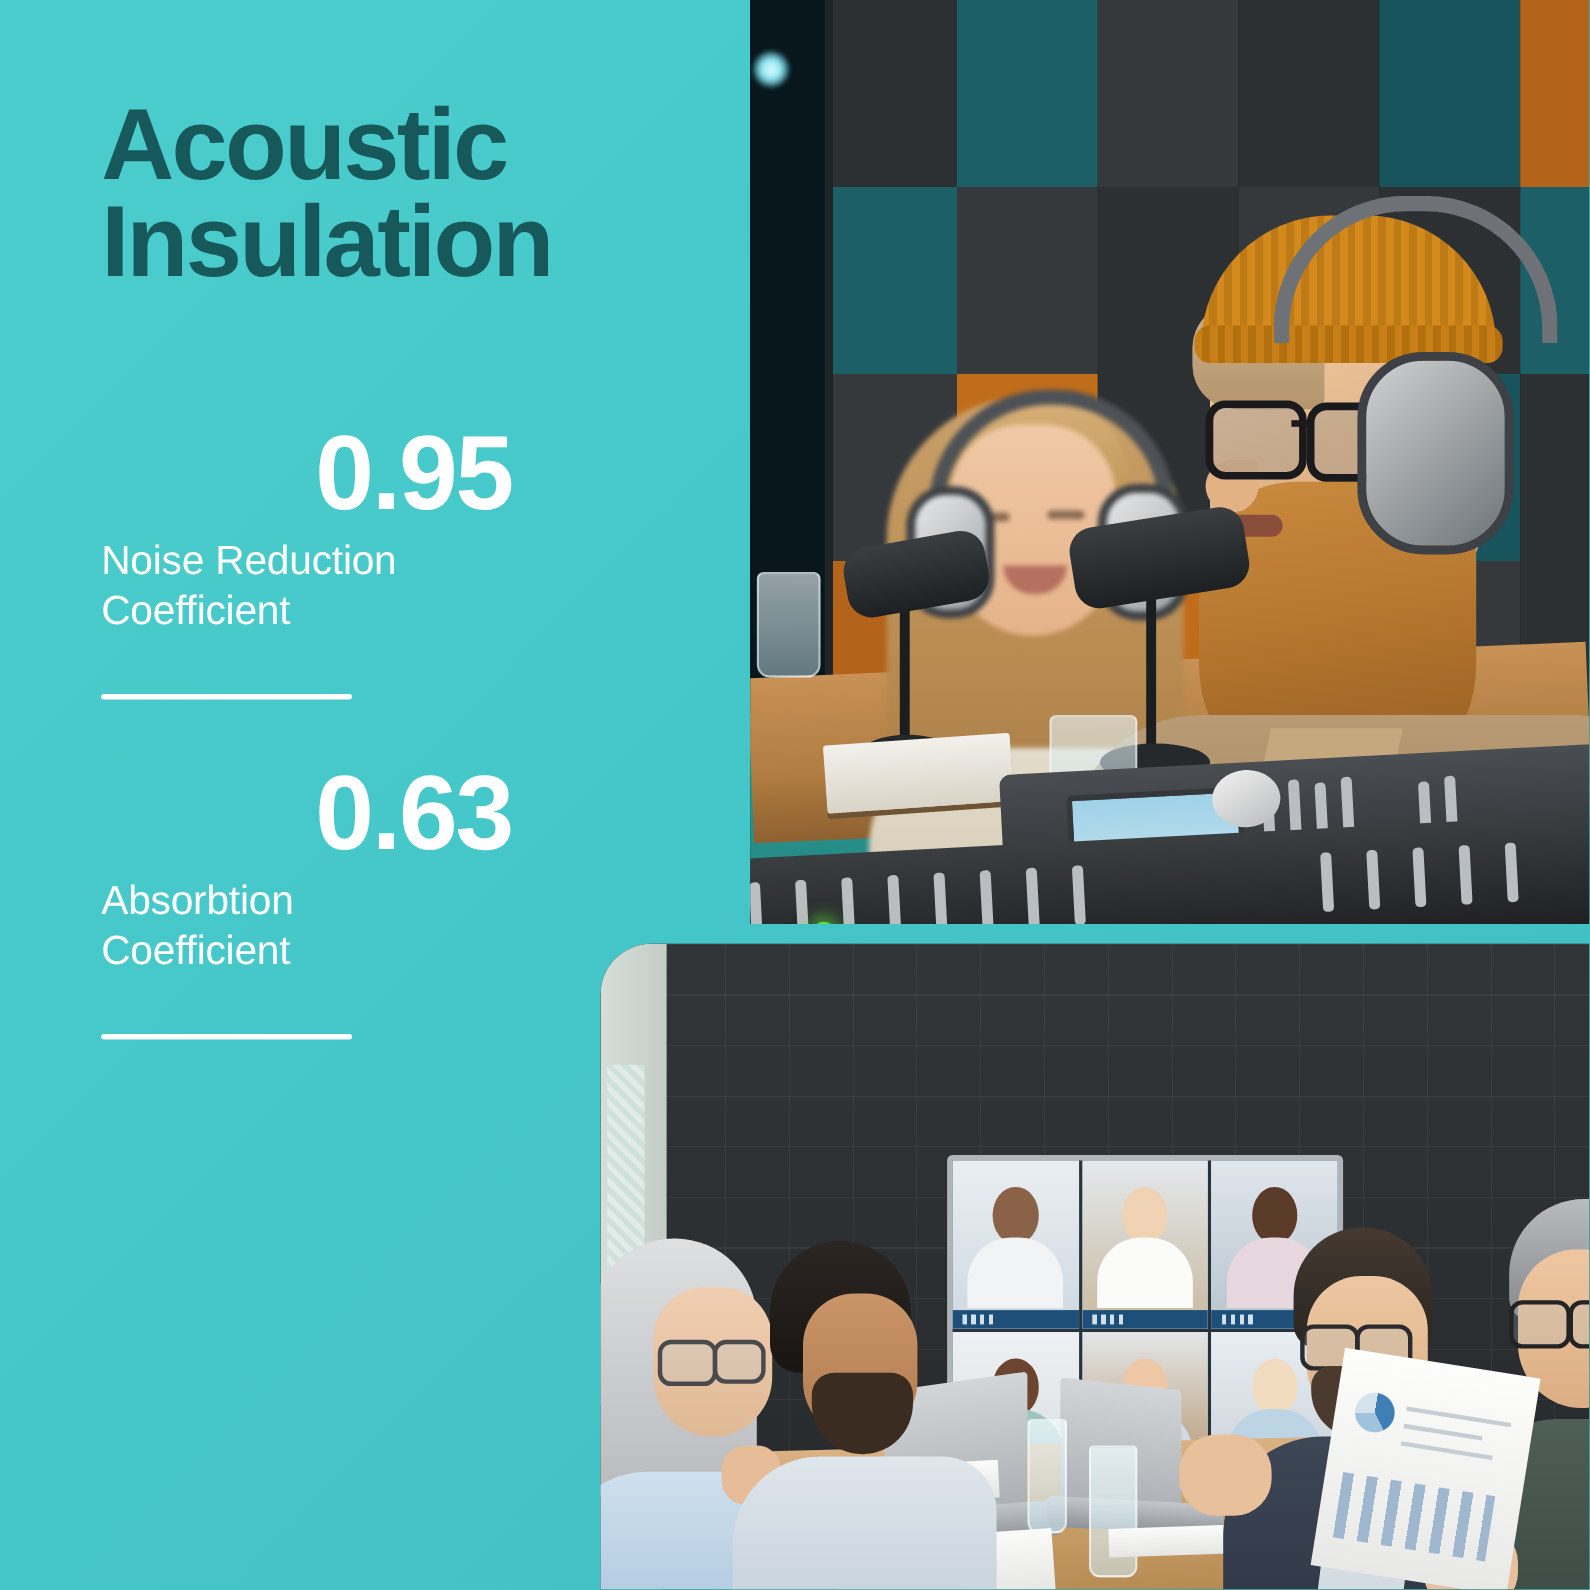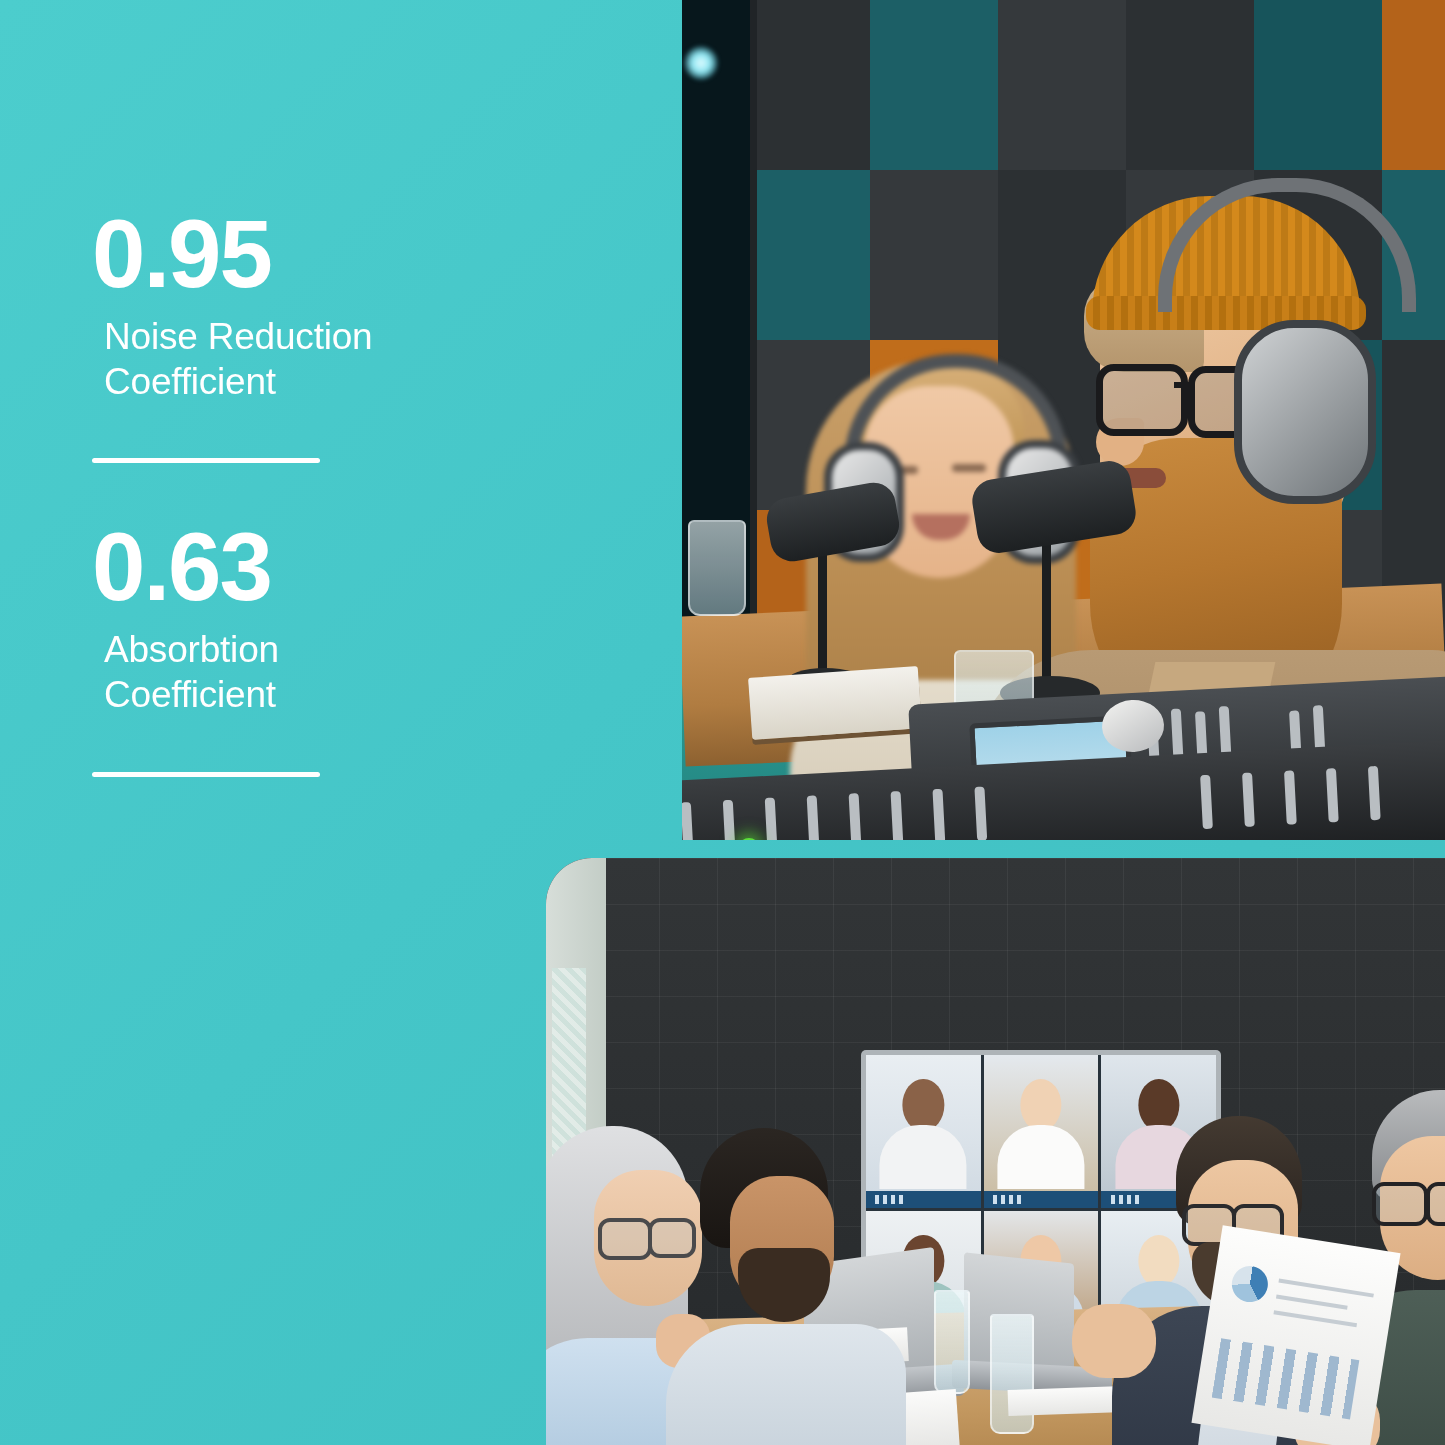--- a/index.html
+++ b/index.html
@@ -26,26 +26,27 @@
     margin:0;white-space:pre-line;
   }
 
   .stats{margin-top:118px;}
   .stat{margin:0;}
   .stat-value{
     color:#ffffff;
     font-size:96px;line-height:1.0;
     font-weight:700;letter-spacing:-2px;
     margin:0 0 8px 0;
+    text-align:center;
   }
   .stat-label{
     color:#ffffff;
     font-size:37px;line-height:1.22;
     font-weight:400;letter-spacing:-0.2px;
-    margin:12px;white-space:pre-line;
+    margin:0;white-space:pre-line;
   }
   .divider{
     width:228px;height:5px;background:#ffffff;border:0;border-radius:3px;
     margin:54px 0 56px 0;
   }
 
   
   .photo{position:absolute;overflow:hidden;}
 
   
@@ -260,20 +261,22 @@
      background:conic-gradient(#3e7fb5 0 40%,#9fc3dd 40% 72%,#d7e3ec 72% 100%);}
   .chart-paper .ln{position:absolute;left:64px;width:96px;height:4px;background:#c6cdd3;}
 </style>
 </head>
 <body>
 
 <div class="poster">
 
   <div class="left-col">
 
+    <h1 class="headline">Acoustic
+Insulation</h1>
 
     <div class="stats">
 
       <div class="stat">
         <div class="stat-value">0.95</div>
         <div class="stat-label">Noise Reduction
 Coefficient</div>
       </div>
 
       <hr class="divider">

